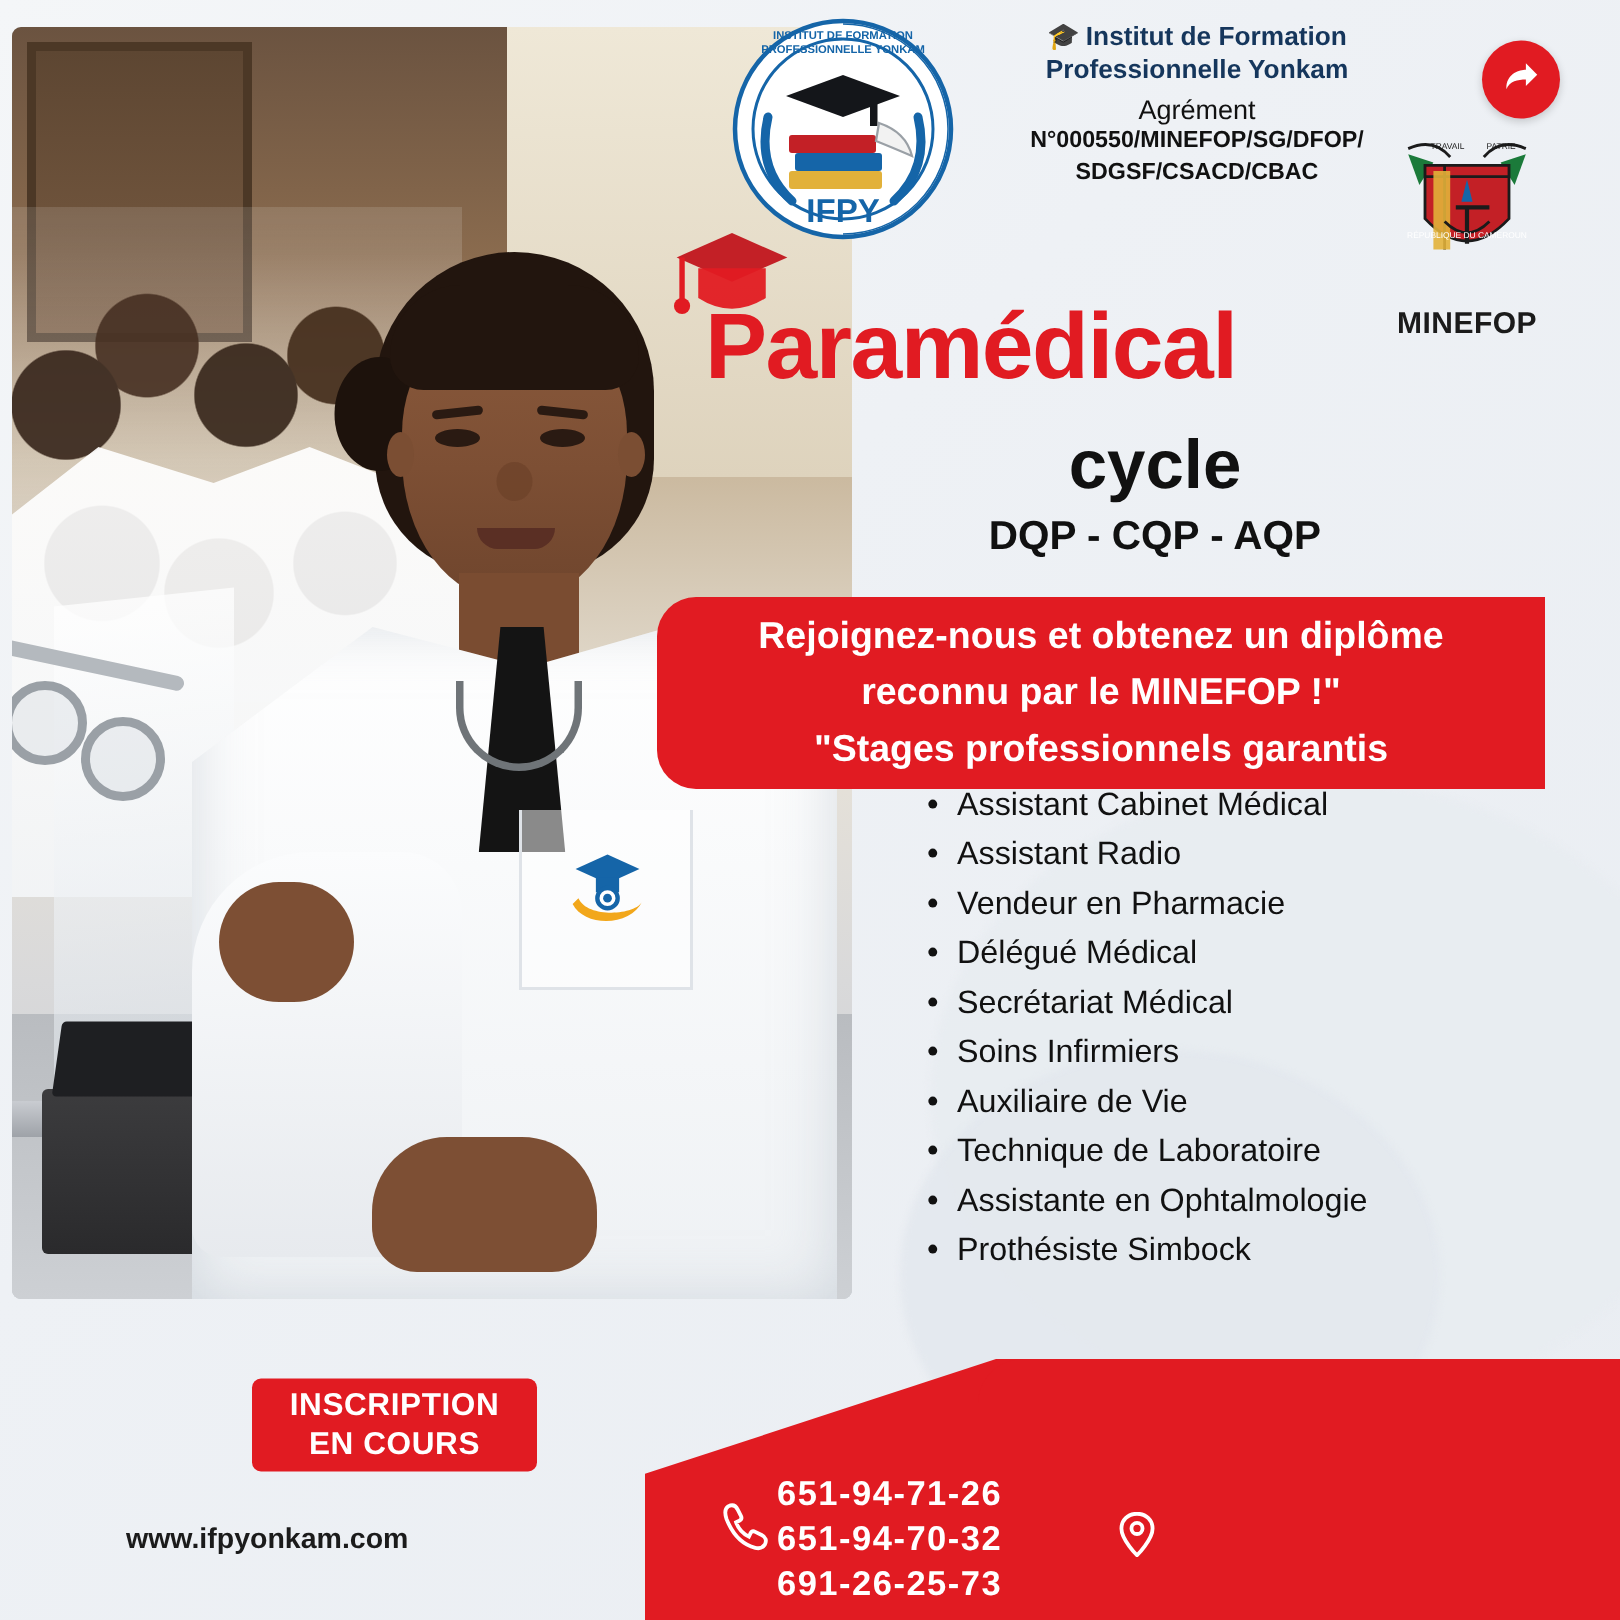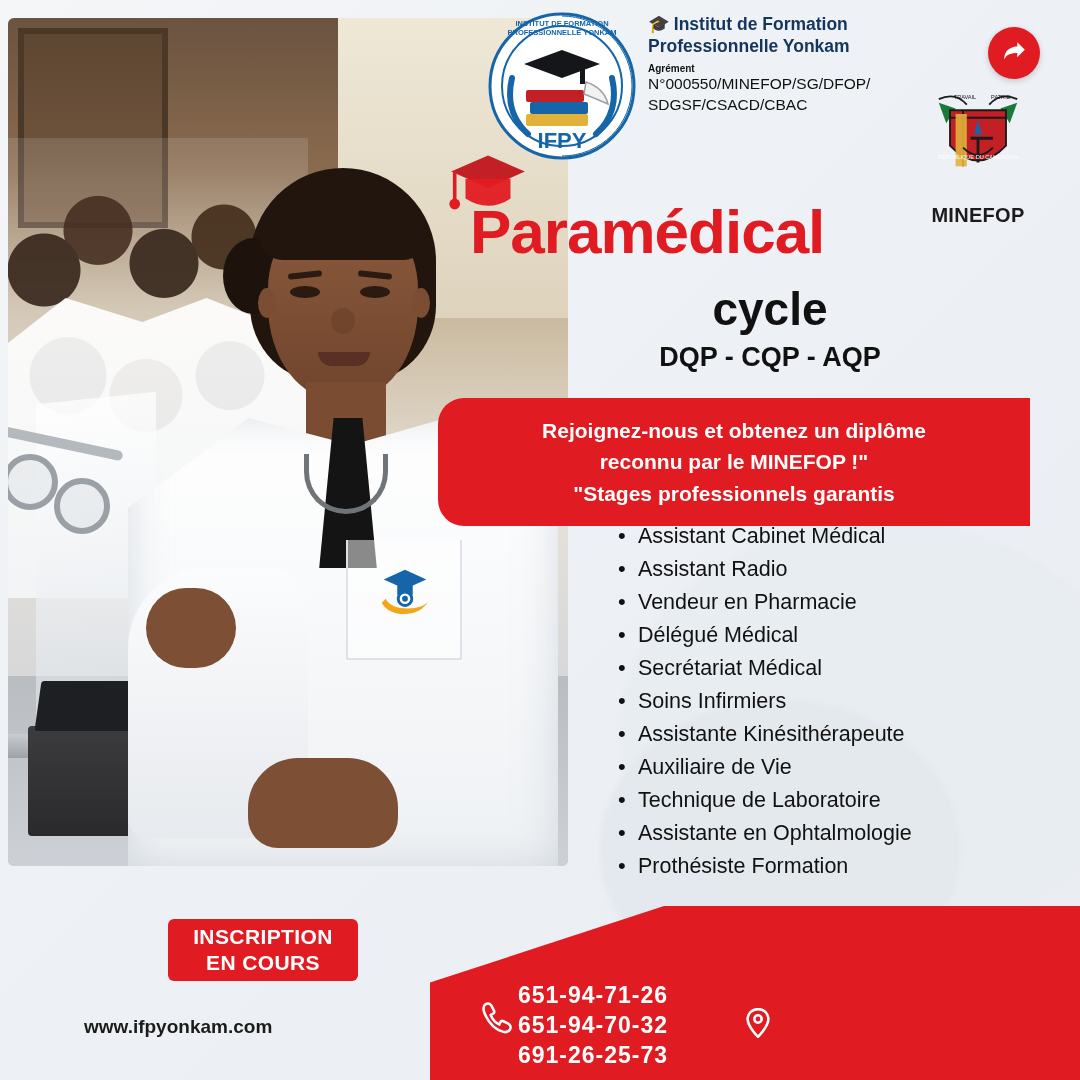--- a/index.html
+++ b/index.html
@@ -181,28 +181,28 @@
     position: absolute; left: 6px; top: 10px; width: 130px; height: 10px;
     background: #b4b9be; border-radius: 5px; transform: rotate(12deg);
   }
 
   
   .ifpy-logo {
     position: absolute; left: 482px; top: 8px; width: 160px; height: 160px;
   }
   .header-text {
     position: absolute; left: 648px; top: 14px; width: 300px;
-    color: #1b1b1b;
+    text-align: center; color: #1b1b1b;
   }
   .header-text .inst {
     font-size: 17.5px; font-weight: bold; color: #15365c; line-height: 1.25;
   }
   .header-text .inst .cap { margin-right: 4px; }
-  .header-text .agr { font-size: 10px; font-weight: bold; margin-top: 5px; color: #111; }
-  .header-text .num { font-size: 15.5px; font-weight: normal; color: #111; line-height: 1.35; }
+  .header-text .agr { font-size: 18px; font-weight: normal; margin-top: 5px; color: #111; }
+  .header-text .num { font-size: 15.5px; font-weight: bold; color: #111; line-height: 1.35; }
 
   .share-btn {
     position: absolute; right: 40px; top: 27px; width: 52px; height: 52px;
     border-radius: 50%; background: #e11b22;
     display: flex; align-items: center; justify-content: center;
     box-shadow: 0 2px 6px rgba(0,0,0,.18);
   }
   .minefop {
     position: absolute; right: 42px; top: 86px; width: 120px; text-align: center;
   }
@@ -225,21 +225,21 @@
     text-align: center; font-size: 27px; font-weight: bold; color: #111;
   }
 
   
   .banner {
     position: absolute; left: 438px; top: 398px; width: 592px; height: 128px;
     background: #e11b22; border-radius: 26px 0 0 26px;
     display: flex; flex-direction: column; align-items: center; justify-content: center;
     color: #fff; text-align: center; padding: 6px 24px;
   }
-  .banner div { font-size: 21px; font-weight: bold; line-height: 1.5; }
+  .banner div { font-size: 25px; font-weight: bold; line-height: 1.5; }
 
   
   .courses {
     position: absolute; left: 612px; top: 520px; width: 440px;
   }
   .courses li {
     list-style: none; position: relative; padding-left: 26px;
     font-size: 21.5px; color: #111; line-height: 33px; white-space: nowrap;
   }
   .courses li::before {
@@ -412,25 +412,24 @@
     <div>"Stages professionnels garantis</div>
   </div>
 
   <ul class="courses">
     <li>Assistant Cabinet Médical</li>
     <li>Assistant Radio</li>
     <li>Vendeur en Pharmacie</li>
     <li>Délégué Médical</li>
     <li>Secrétariat Médical</li>
     <li>Soins Infirmiers</li>
-    <li>Assistante Kinésithérapeute</li>
     <li>Auxiliaire de Vie</li>
     <li>Technique de Laboratoire</li>
     <li>Assistante en Ophtalmologie</li>
-    <li>Prothésiste Formation</li>
+    <li>Prothésiste Simbock</li>
   </ul>
 
   <div class="inscription">
     <span>INSCRIPTION</span>
     <span>EN COURS</span>
   </div>
 
   <div class="footer-red"></div>
 
   <div class="phone-icon-wrap">

